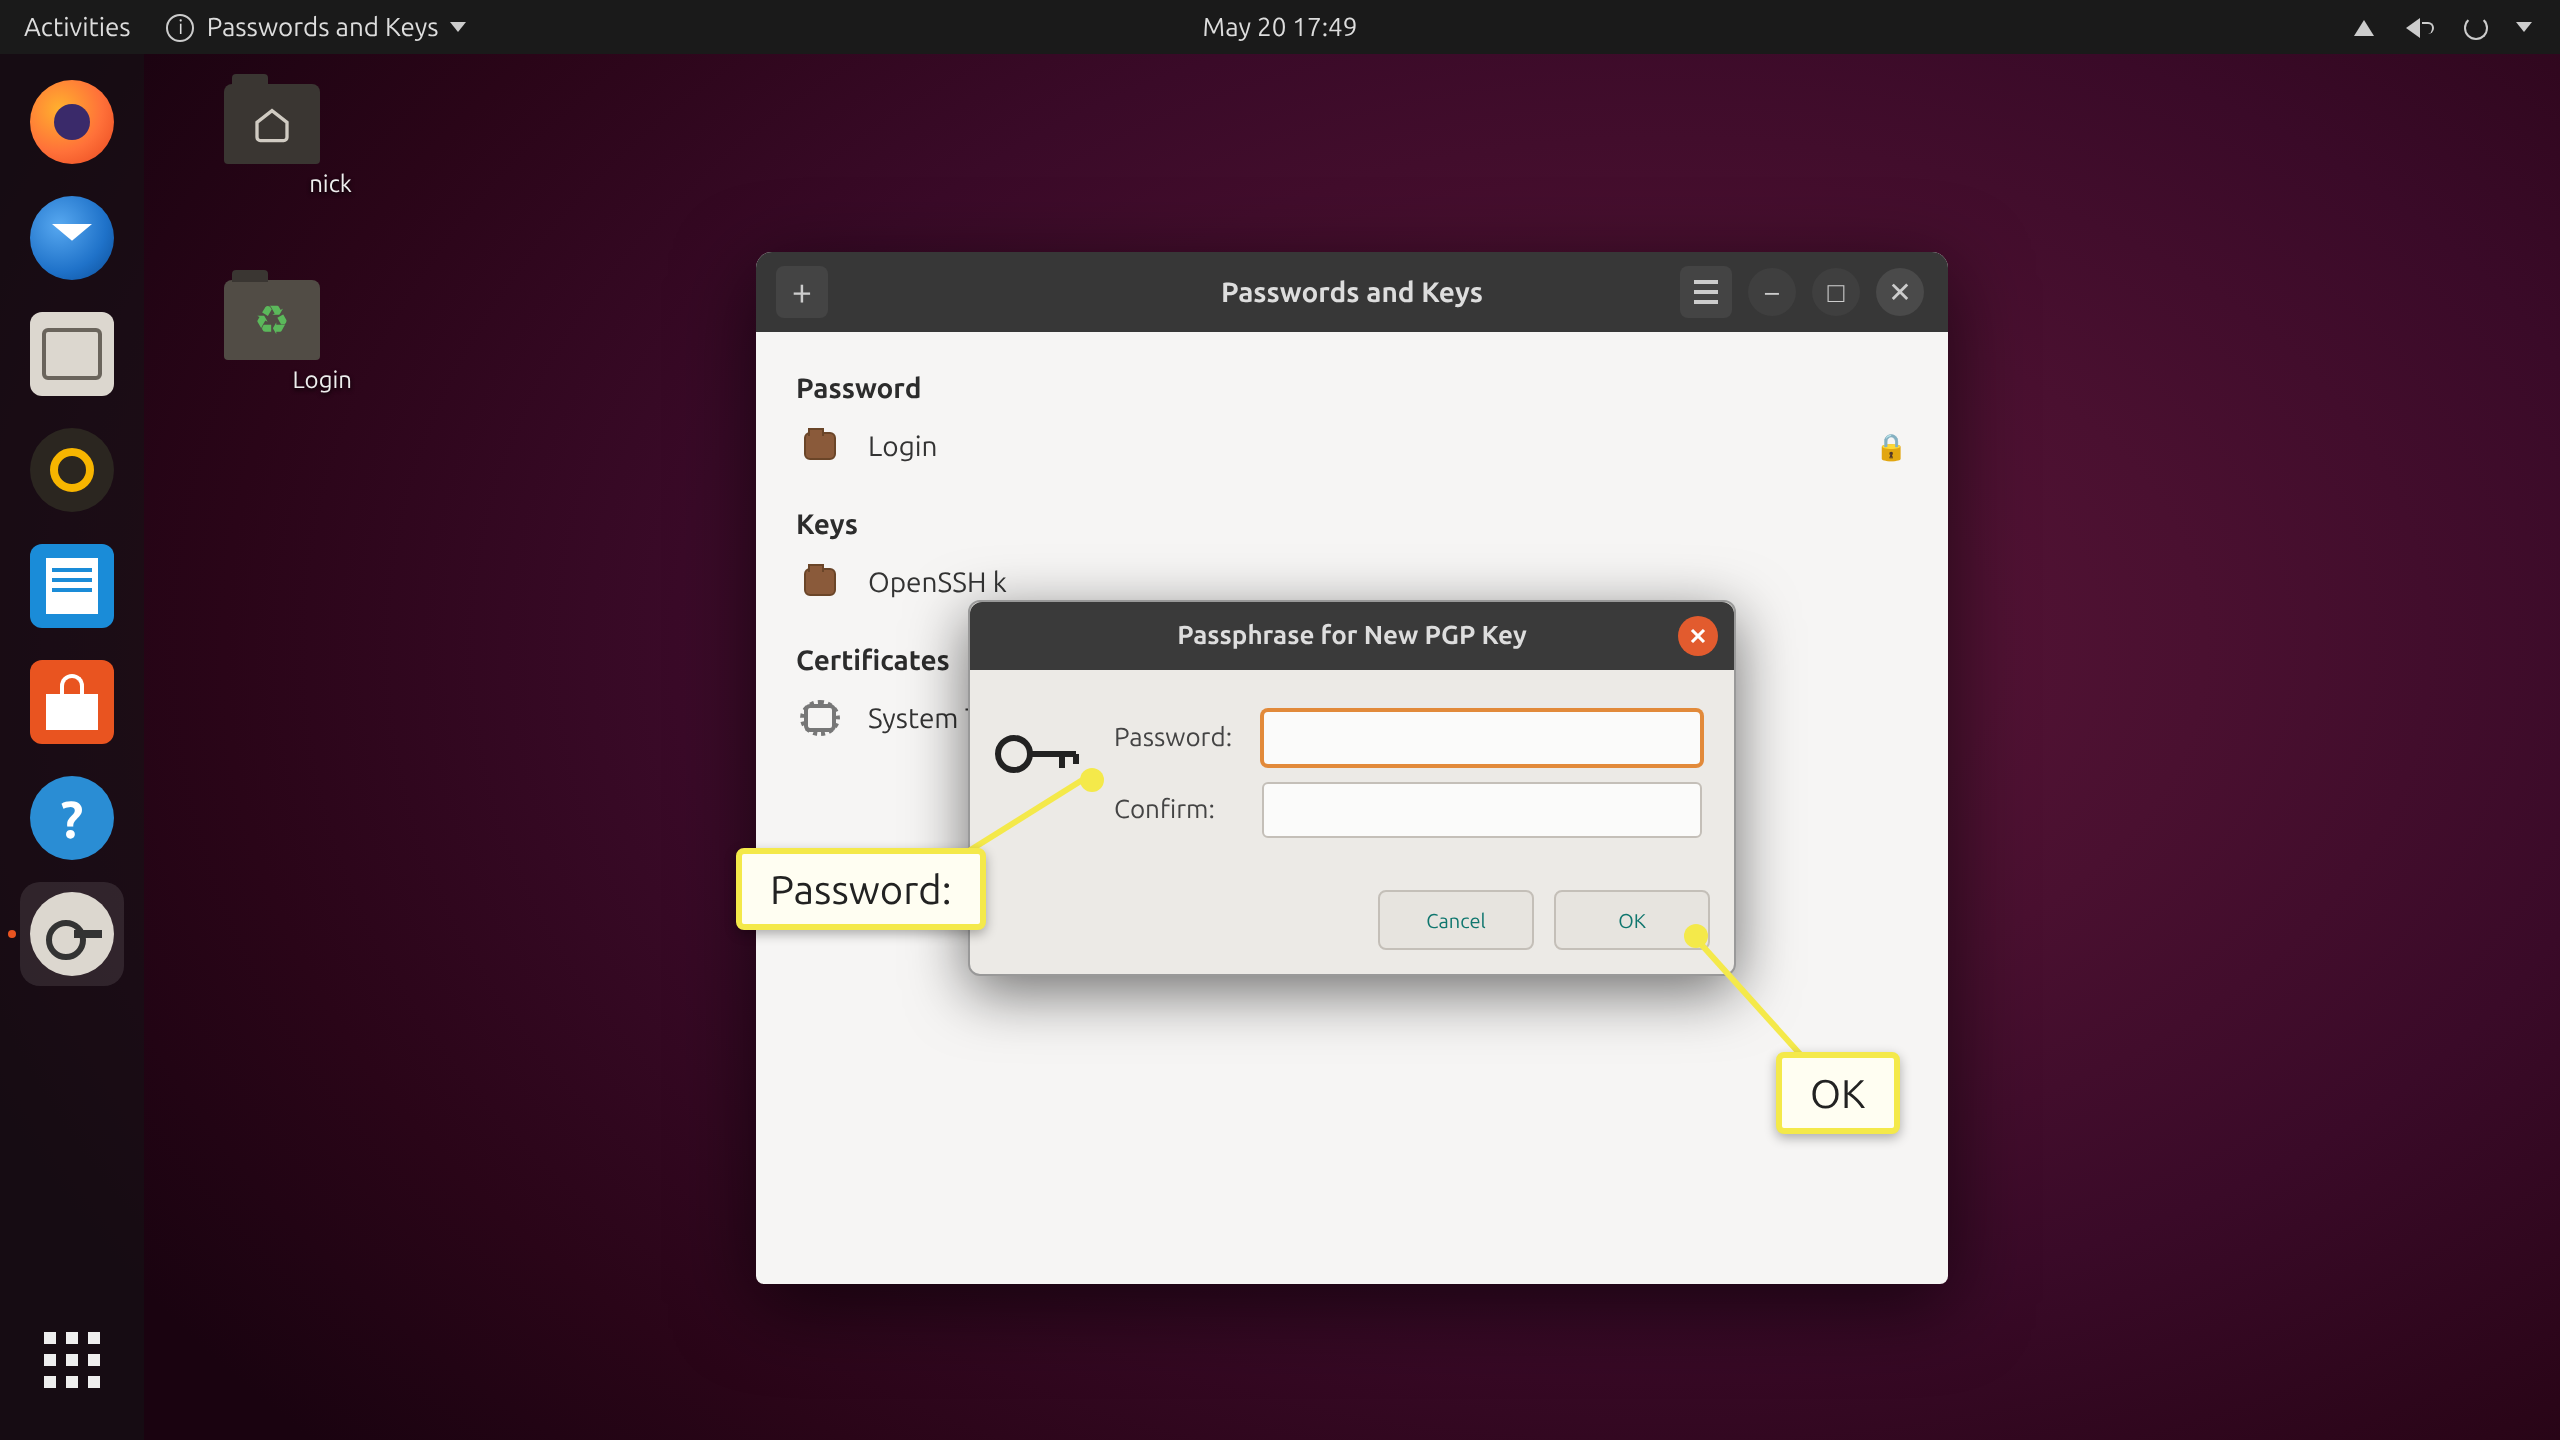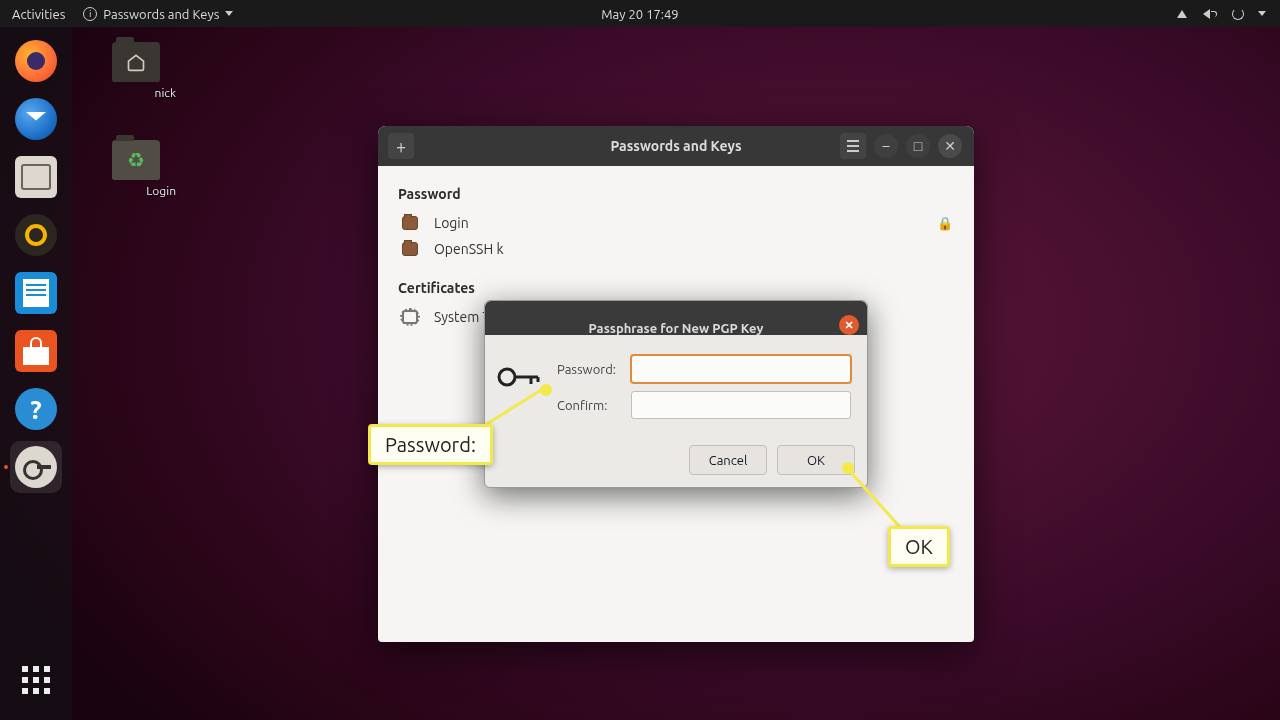--- a/index.html
+++ b/index.html
@@ -98,36 +98,36 @@
 .lock-icon { position:absolute; right:0; color:#999; font-size:13px; }
 
 
 .modal {
   position:absolute; left:484px; top:300px; width:384px;
   background:#eceae6; border:1px solid #999; border-radius:6px;
   box-shadow:0 8px 30px rgba(0,0,0,0.55);
   z-index:80; color:#2c2c2c; font-size:13px;
 }
 .modal-header {
-  height:34px; background:#3a3a3a; color:#ddd; display:flex; align-items:flex-end; justify-content:center;
+  height:34px; background:#3a3a3a; color:#ddd; display:flex; align-items:center; justify-content:center;
   border-radius:6px 6px 0 0; position:relative; font-weight:600; font-size:13px;
 }
 .modal-close { position:absolute; right:8px; width:20px; height:20px; background:#e25b2e; border-radius:50%; display:flex; align-items:center; justify-content:center; color:#fff; font-size:11px; cursor:pointer; }
 .modal-body { padding:14px 16px 14px 14px; }
 .key-icon { width:46px; height:30px; position:absolute; left:496px; top:362px; z-index:85; }
 .key-icon svg { width:46px; height:30px; }
 .modal-msg { margin-left:58px; margin-bottom:10px; }
 .form-row { display:flex; align-items:center; margin:6px 0 8px 58px; }
 .form-row label { width:74px; text-align:left; color:#444; }
 .form-row input {
   flex:1; height:28px; background:#fbfbfa; border:1px solid #c4bfb8; border-radius:3px; padding:0 6px; font-size:13px;
 }
 .form-row input.focused { border-color:#e28a3a; box-shadow:0 0 0 1px #e28a3a; }
 .modal-buttons { display:flex; justify-content:flex-end; gap:10px; padding:4px 12px 12px; }
-.btn { min-width:78px; height:30px; background:#e7e4df; border:1px solid #c4bfb8; border-radius:4px; font-size:13px; color:#0f172a; cursor:pointer; }
+.btn { min-width:78px; height:30px; background:#e7e4df; border:1px solid #c4bfb8; border-radius:4px; font-size:10px; color:#0f766e; cursor:pointer; }
 
 
 .callout {
   position:absolute; background:#fffef2; border:3px solid #f4e94a; border-radius:4px;
   padding:6px 14px; font-size:20px; color:#222; z-index:90; box-shadow:0 2px 6px rgba(0,0,0,0.3);
 }
 .callout-line { position:absolute; height:3px; background:#f4e94a; z-index:88; transform-origin:left center; }
 .callout-dot { position:absolute; width:12px; height:12px; background:#f4e94a; border-radius:50%; z-index:89; }
 
 
@@ -231,20 +231,21 @@
     </div>
   </div>
   <div class="win-body">
     <div class="section-h">Password</div>
     <div class="row">
       <span class="mini-icon mi-folder"></span>
       <span>Login</span>
       <span class="lock-icon">🔒</span>
     </div>
 
+    <div class="section-h" style="margin-top:18px;">Keys</div>
     <div class="row">
       <span class="mini-icon mi-folder"></span>
       <span>OpenSSH k</span>
     </div>
 
     <div class="section-h" style="margin-top:18px;">Certificates</div>
     <div class="row">
       <span class="mini-icon mi-gear"></span>
       <span>System Tru</span>
     </div>

